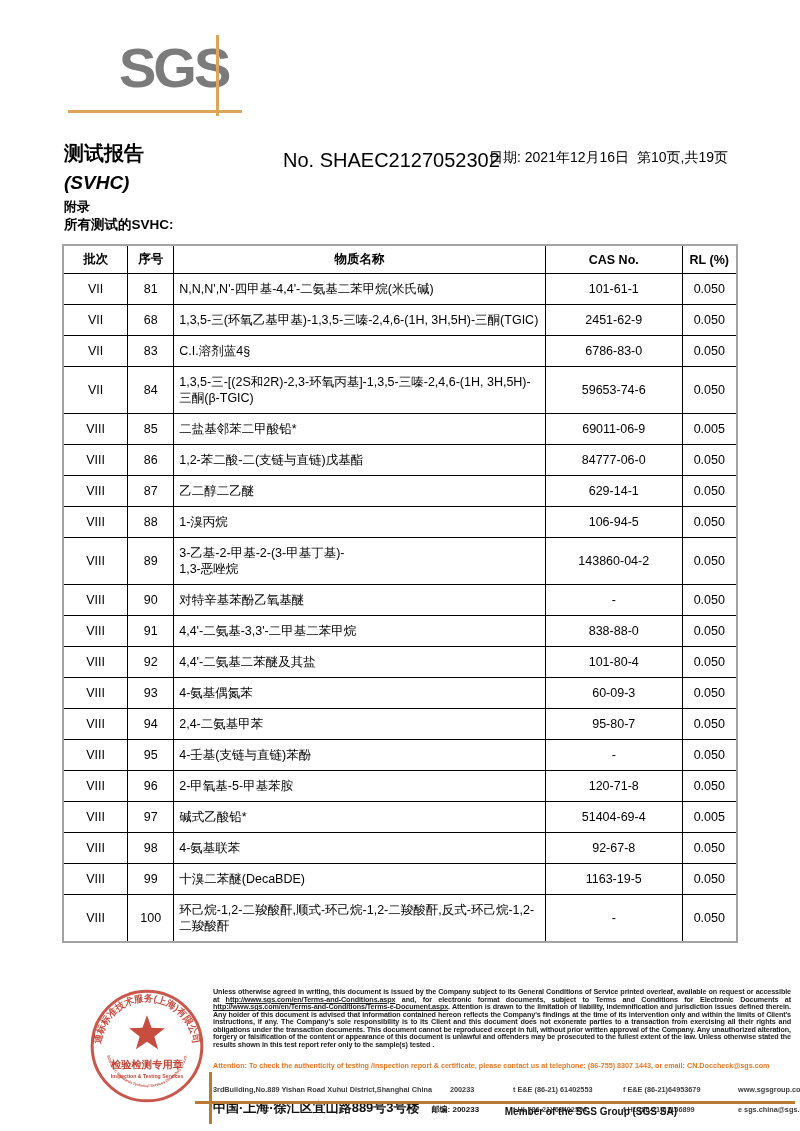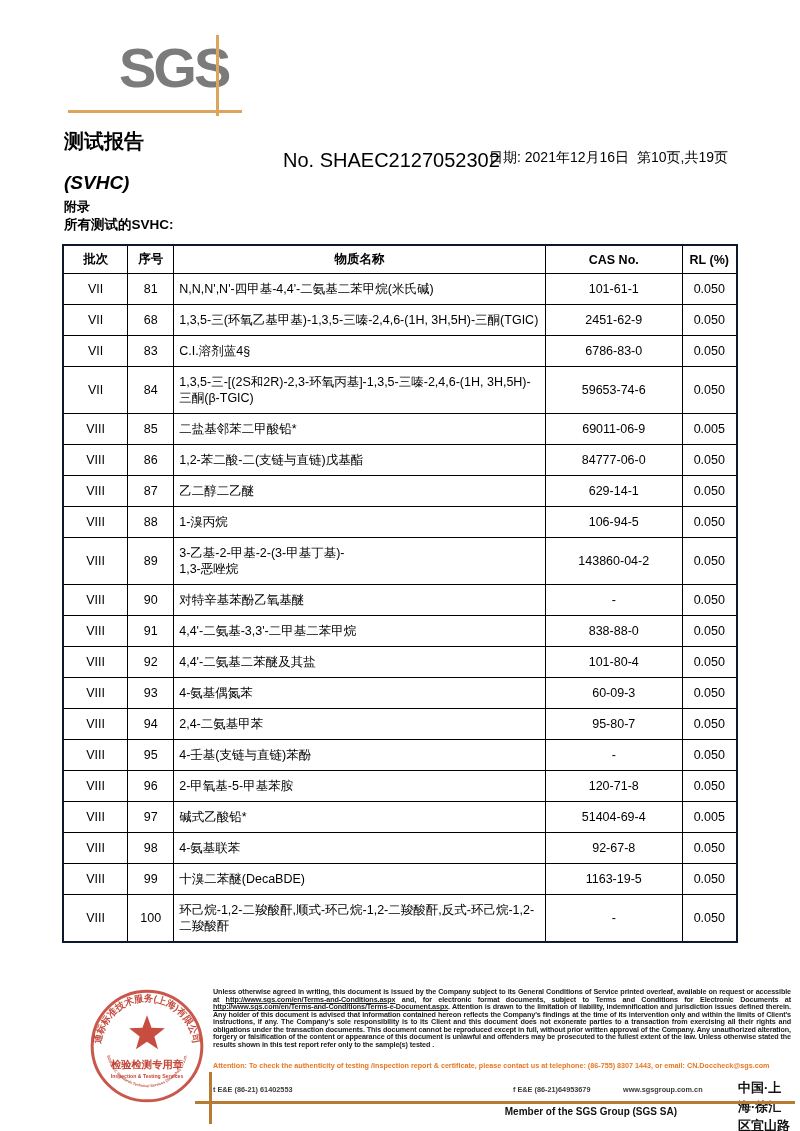--- a/index.html
+++ b/index.html
@@ -6,32 +6,32 @@
   .page{
     position:relative;width:800px;height:1131px;margin:0 auto;background:#ffffff;
     font-family:"Liberation Sans","DejaVu Sans",sans-serif;color:#000;overflow:hidden;
   }
   
   .logo-text{position:absolute;left:99px;top:40px;font-size:56px;font-weight:bold;
     color:#7b7b7b;letter-spacing:-3px;line-height:1;margin-left:20px;}
   .logo-hline{position:absolute;left:68px;top:110px;width:174px;height:3px;background:#dda55c;}
   .logo-vline{position:absolute;left:216px;top:35px;width:3px;height:81px;background:#dda55c;}
   
-  .doc-title{position:absolute;left:64px;top:128px;font-size:20px;font-weight:bold;}
+  .doc-title{position:absolute;left:64px;top:140px;font-size:20px;font-weight:bold;}
   .doc-subtitle{position:absolute;left:64px;top:172px;font-size:19px;font-weight:bold;font-style:italic;}
   .report-no{position:absolute;left:283px;top:149px;font-size:20px;}
   .report-date{position:absolute;left:489px;top:149px;font-size:14px;}
   .page-info{position:absolute;left:637px;top:149px;font-size:14px;}
   .appendix{position:absolute;left:64px;top:198px;font-size:13px;font-weight:bold;}
   .section-label{position:absolute;left:64px;top:216px;font-size:13.5px;font-weight:bold;}
   
   .svhc-table{position:absolute;left:62px;top:244px;width:676px;border-collapse:collapse;
     font-size:12.5px;}
   .svhc-table th,.svhc-table td{border:1.5px solid #000;}
-  .svhc-table{border:2px solid #0f172a;}
+  .svhc-table{border:2px solid #a3a3a3;}
   .svhc-table th{font-weight:bold;text-align:center;padding:5px 2px;}
   .svhc-table td{padding:7px 3px;text-align:center;line-height:16px;vertical-align:middle;}
   .svhc-table td.col-name{text-align:left;padding:7px 5px;white-space:pre-wrap;}
   
   .company-gray{position:absolute;left:62px;top:1080px;width:210px;z-index:1;
     font-size:7.5px;line-height:11px;color:#8d8d8d;font-weight:bold;}
   .stamp{position:absolute;left:87px;top:986px;width:120px;height:120px;z-index:2;}
   .legal-block{position:absolute;left:213px;top:988px;width:578px;font-size:7.2px;
     line-height:7.5px;font-weight:bold;color:#1c1c1c;text-align:justify;letter-spacing:-0.1px;}
   .legal-block .url{text-decoration:underline;}
@@ -242,20 +242,21 @@
     </text>
     <text x="70" y="96" text-anchor="middle" font-size="12" font-weight="bold" fill="#c03a2b" opacity="0.95">检验检测专用章</text>
     <text x="70" y="107" text-anchor="middle" font-size="6" font-weight="bold" fill="#c03a2b" opacity="0.95">Inspection &amp; Testing Services</text>
   </svg>
 
   <div class="legal-block"><span>Unless otherwise agreed in writing, this document is issued by the Company subject to its General Conditions of Service printed overleaf, available on request or accessible at </span><span class="url">http://www.sgs.com/en/Terms-and-Conditions.aspx</span><span> and, for electronic format documents, subject to Terms and Conditions for Electronic Documents at </span><span class="url">http://www.sgs.com/en/Terms-and-Conditions/Terms-e-Document.aspx</span><span>. Attention is drawn to the limitation of liability, indemnification and jurisdiction issues defined therein. Any holder of this document is advised that information contained hereon reflects the Company's findings at the time of its intervention only and within the limits of Client's instructions, if any. The Company's sole responsibility is to its Client and this document does not exonerate parties to a transaction from exercising all their rights and obligations under the transaction documents. This document cannot be reproduced except in full, without prior written approval of the Company. Any unauthorized alteration, forgery or falsification of the content or appearance of this document is unlawful and offenders may be prosecuted to the fullest extent of the law. Unless otherwise stated the results shown in this test report refer only to the sample(s) tested .</span></div>
 
   <div class="attention-block"><span>Attention: To check the authenticity of testing /inspection report &amp; certificate, please contact us at telephone: (86-755) 8307 1443, or email: </span><span>CN.Doccheck@sgs.com</span></div>
 
   <div class="addr-block">
+    <span><span class="addr-en">3rdBuilding,No.889 Yishan Road Xuhui District,Shanghai China</span><span class="addr-pc">200233</span></span>
     <span class="addr-phone">t E&amp;E (86-21) 61402553</span>
     <span class="addr-fax">f E&amp;E (86-21)64953679</span>
     <span class="addr-web">www.sgsgroup.com.cn</span>
     <span><span class="addr-cn">中国·上海·徐汇区宜山路889号3号楼</span><span class="addr-pc-cn">邮编: 200233</span></span>
     <span class="addr-phone">t HL (86-21) 61402594</span>
     <span class="addr-fax">f HL (86-21)61156899</span>
     <span class="addr-email">e  sgs.china@sgs.com</span>
   </div>
 
   <div class="footer-vline"></div>

